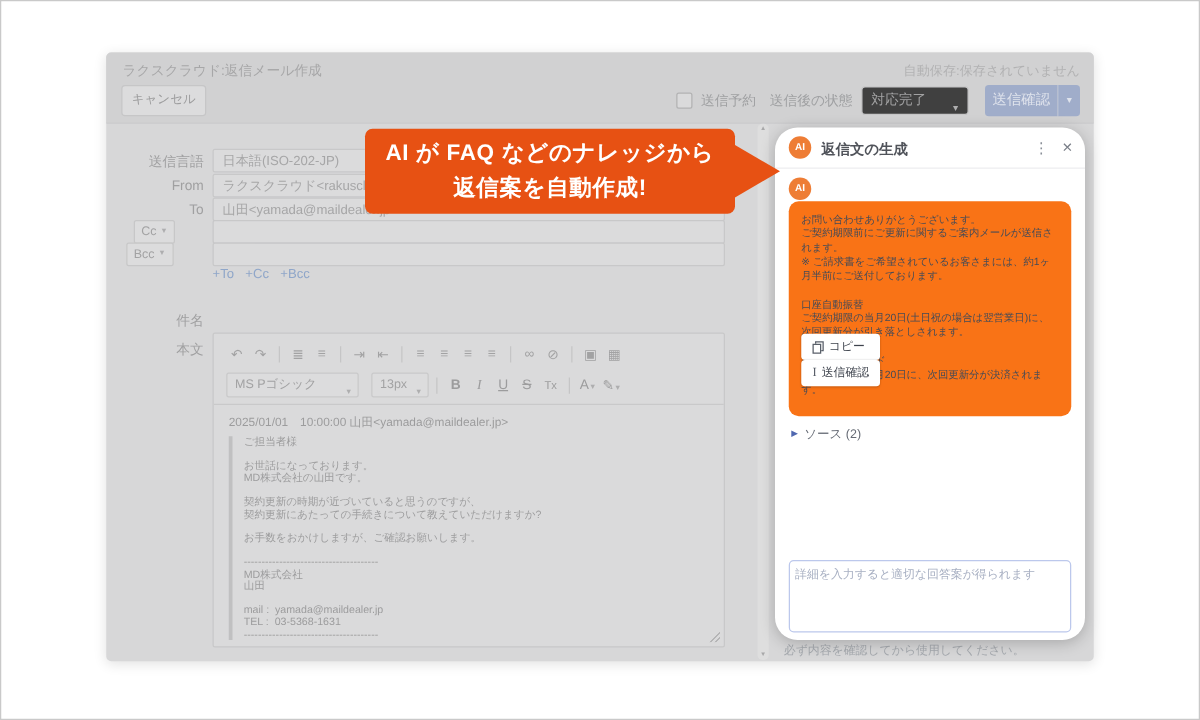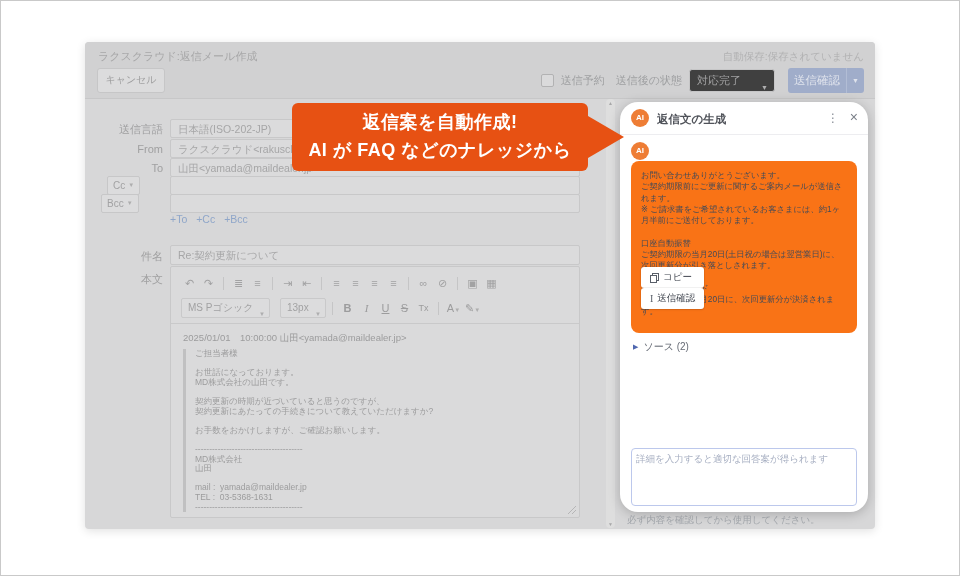--- a/index.html
+++ b/index.html
@@ -40,21 +40,21 @@
 
   
   #editor{position:absolute;left:85px;top:224px;width:410px;height:252px;background:#dadadb;
     border:1px solid #c8c8c9;border-radius:2px;box-sizing:border-box;}
   .tb{position:absolute;left:0;right:0;display:flex;align-items:center;padding-left:10px;gap:2px;}
   .tb1{top:4px;height:24px;}
   .tb2{top:29px;height:24px;border-bottom:0;}
   .tbdiv{position:absolute;left:0;right:0;top:56px;border-top:1px solid #c9c9ca;}
   .ticon{width:17px;text-align:center;font-size:11px;color:#a2a2a3;}
   .tsep{width:1px;height:13px;background:#c5c5c6;margin:0 4px;}
-  .fontsel{position:relative;width:89px;height:20px;background:#dcdcdd;border:1px solid #c9c9ca;border-radius:2px;
+  .fontsel{position:relative;width:106px;height:20px;background:#dcdcdd;border:1px solid #c9c9ca;border-radius:2px;
     font-size:10px;color:#a2a2a3;line-height:18px;padding:0 14px 0 6px;box-sizing:border-box;white-space:nowrap;overflow:hidden;}
   .sizesel{width:46px;}
   .fontsel .car{position:absolute;right:4px;top:6px;font-size:6px;color:#aeaeaf;}
   .tl{width:17px;text-align:center;font-size:11px;color:#9c9c9d;}
   .tl.b{font-weight:bold;}
   .tl.i{font-style:italic;font-family:"Liberation Serif","DejaVu Serif",serif;}
   .tl.u{text-decoration:underline;}
   .tl.s{text-decoration:line-through;}
   .tl.tx{font-size:9px;}
   .tl .car{font-size:6px;color:#aeaeaf;}
@@ -153,21 +153,20 @@
   </div>
   <div class="finput" style="top:152px;width:410px;"></div>
 
   <div class="addr-links">
     <span>+To</span>
     <span>+Cc</span>
     <span>+Bcc</span>
   </div>
 
   <div class="flabel" style="top:207px;">件名</div>
-  <div class="finput" style="top:203px;width:410px;height:20px;line-height:19px;">Re:契約更新について</div>
 
   <div class="flabel" style="top:230px;">本文</div>
 
   <div id="editor">
     <div class="tb tb1">
       <span class="ticon">↶</span>
       <span class="ticon">↷</span>
       <span class="tsep"></span>
       <span class="ticon">≣</span>
       <span class="ticon">≡</span>
@@ -230,22 +229,22 @@
     <div class="resize-handle"></div>
   </div>
 </div>
 
 <div id="win-scrollbar">
   <span class="up">▲</span>
   <span class="dn">▼</span>
 </div>
 
 <div id="callout">
+  <div class="cl">AI が FAQ などのナレッジから</div>
   <div class="cl">返信案を自動作成!</div>
-  <div class="cl">AI が FAQ などのナレッジから</div>
   <div class="callout-arrow"></div>
 </div>
 
 <div id="ai-panel">
   <div class="ai-head">
     <span class="ai-badge badge-head">AI</span>
     <span class="ai-title">返信文の生成</span>
     <span class="kebab">⋮</span>
     <span class="close-x">×</span>
   </div>

